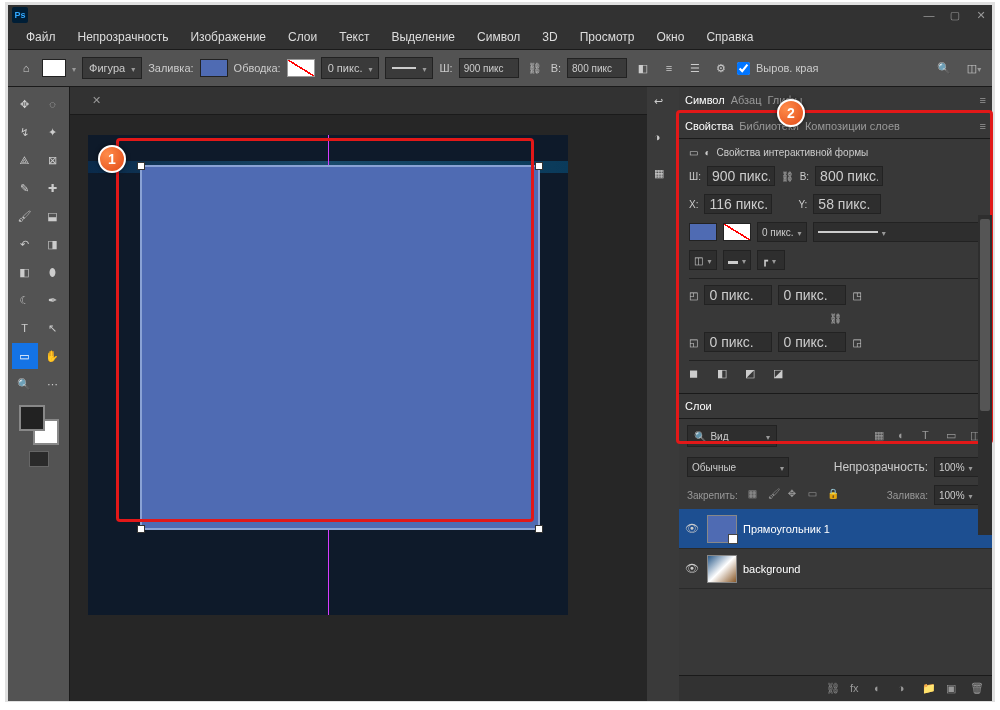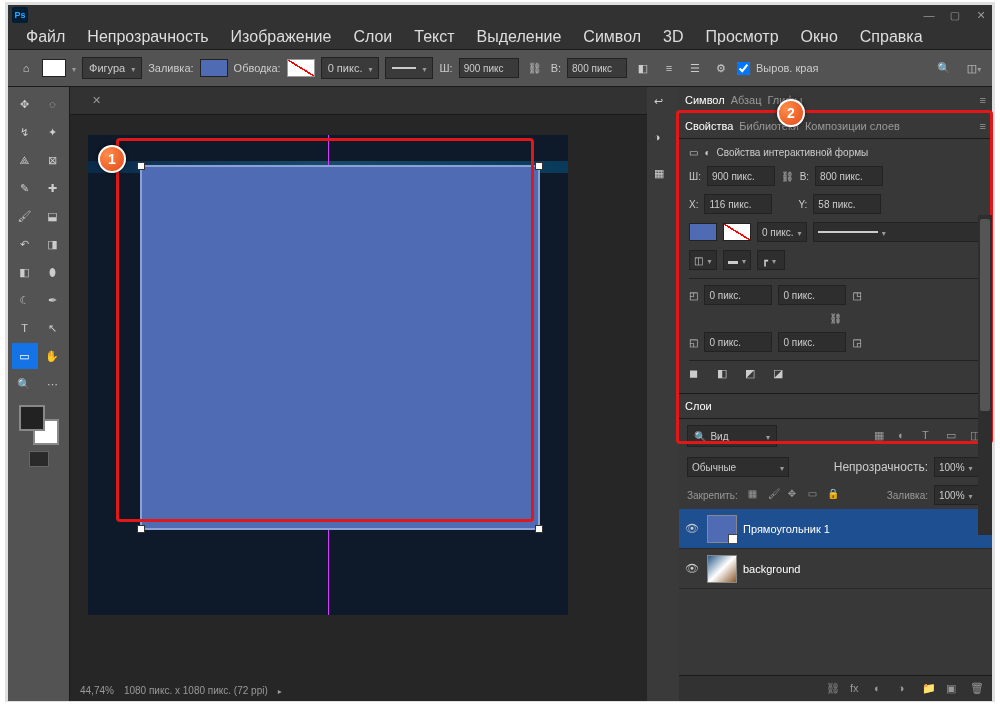--- a/index.html
+++ b/index.html
@@ -3,21 +3,21 @@
 <meta charset="utf-8">
 <style>
 * { box-sizing: border-box; margin: 0; padding: 0; font-family: Arial, sans-serif; }
 body { width: 1000px; height: 710px; background: #fff; overflow: hidden; }
 .app { width: 990px; height: 700px; margin: 2px auto; border: 3px solid #e0e0e0; background: #323232; color: #ccc; font-size: 11px; position: relative; }
 .titlebar { height: 20px; background: #323232; display: flex; align-items: center; justify-content: space-between; padding: 0 4px; }
 .ps-logo { width: 16px; height: 16px; background: #001e36; display: flex; align-items: center; justify-content: center; color: #31a8ff; font-weight: bold; font-size: 9px; border-radius: 2px; }
 .win-ctrl { display: flex; gap: 12px; }
 .win-btn { width: 14px; height: 14px; display: flex; align-items: center; justify-content: center; color: #999; }
 .menubar { height: 24px; display: flex; align-items: center; padding: 0 8px; gap: 2px; background: #323232; }
-.menu-item { padding: 4px 10px; color: #ddd; font-size: 16px; }
+.menu-item { padding: 4px 10px; color: #ddd; font-size: 12px; }
 .optionsbar { height: 38px; border-top: 1px solid #1a1a1a; border-bottom: 1px solid #1a1a1a; display: flex; align-items: center; padding: 0 8px; gap: 6px; background: #535353; }
 .opt-swatch { width: 24px; height: 18px; background: #fff; border: 1px solid #222; }
 .opt-select { background: #3a3a3a; border: 1px solid #222; color: #ccc; height: 22px; padding: 0 6px; display: flex; align-items: center; gap: 6px; font-size: 11px; }
 .opt-label { color: #ccc; font-size: 11px; }
 .opt-color { width: 28px; height: 18px; border: 1px solid #222; }
 .opt-input { background: #3a3a3a; border: 1px solid #222; color: #ccc; height: 20px; width: 60px; padding: 0 4px; font-size: 10px; }
 .opt-icon { width: 20px; height: 20px; display: flex; align-items: center; justify-content: center; color: #ccc; }
 .main { display: flex; height: 614px; }
 .toolbox { width: 62px; background: #535353; border-right: 1px solid #1a1a1a; padding: 4px 2px; display: flex; flex-direction: column; align-items: center; }
 .tool-grid { display: grid; grid-template-columns: 26px 26px; gap: 2px; }
@@ -39,21 +39,21 @@
 .guide-v { position: absolute; top: 0; bottom: 0; width: 1px; background: #d63cff; }
 .statusbar { position: absolute; bottom: 0; left: 0; right: 0; height: 22px; background: #262626; display: flex; align-items: center; padding: 0 10px; color: #999; font-size: 10px; gap: 10px; }
 .rightcol { width: 345px; display: flex; background: #323232; }
 .iconcol { width: 32px; background: #3a3a3a; display: flex; flex-direction: column; align-items: center; padding-top: 8px; gap: 18px; }
 .iconcol div { width: 18px; height: 18px; color: #ccc; }
 .panels { flex: 1; display: flex; flex-direction: column; }
 .panel-tabs { height: 26px; display: flex; align-items: center; background: #383838; border-bottom: 1px solid #1a1a1a; padding: 0 6px; gap: 6px; font-size: 11px; color: #999; }
 .panel-tabs .active { color: #fff; }
 .panel-body { background: #383838; padding: 8px 10px; }
 .prop-row { display: flex; align-items: center; gap: 6px; margin-bottom: 8px; color: #ccc; font-size: 10px; }
-.prop-input { background: #2e2e2e; border: 1px solid #222; color: #ccc; height: 20px; width: 68px; padding: 0 4px; font-size: 10px; }
+.prop-input { background: #2e2e2e; border: 1px solid #222; color: #ccc; height: 20px; width: 68px; padding: 0 4px; font-size: 14px; }
 .prop-select { background: #2e2e2e; border: 1px solid #222; color: #ccc; height: 20px; min-width: 28px; padding: 0 4px; font-size: 10px; display: flex; align-items: center; gap: 4px; }
 .prop-swatch { width: 28px; height: 18px; border: 1px solid #222; }
 .sep { border-top: 1px solid #222; margin: 6px 0; }
 .pathfinder { display: flex; gap: 10px; margin-top: 6px; }
 .pathfinder div { width: 18px; height: 18px; color: #ccc; }
 .layers-panel { background: #383838; flex: 1; display: flex; flex-direction: column; }
 .layers-filterbar { display: flex; align-items: center; padding: 6px 8px; gap: 8px; }
 .layers-search { background: #2e2e2e; border: 1px solid #222; color: #ccc; height: 22px; width: 90px; padding: 0 6px; font-size: 10px; display: flex; align-items: center; gap: 4px; }
 .filter-icons { display: flex; gap: 10px; margin-left: auto; }
 .filter-icons div { width: 14px; height: 14px; color: #999; }
@@ -189,25 +189,20 @@
           <div class="shape-rect">
             <div class="handle" style="top:-5px;left:-5px"></div>
             <div class="handle" style="top:-5px;right:-5px"></div>
             <div class="handle" style="bottom:-5px;left:-5px"></div>
             <div class="handle" style="bottom:-5px;right:-5px"></div>
           </div>
         </div>
         <div class="callout-red" style="top:23px;left:46px;width:418px;height:384px"></div>
         <div class="callout-badge" style="top:30px;left:28px">1</div>
       </div>
-      <div class="statusbar">
-        <span>44,74%</span>
-        <span>1080 пикс. x 1080 пикс. (72 ppi)</span>
-        <span class="chev-r"></span>
-      </div>
     </div>
 
     <div class="rightcol">
       <div class="iconcol">
         <div>↩</div>
         <div>◑</div>
         <div>▦</div>
       </div>
       <div class="panels" style="position:relative">
 

